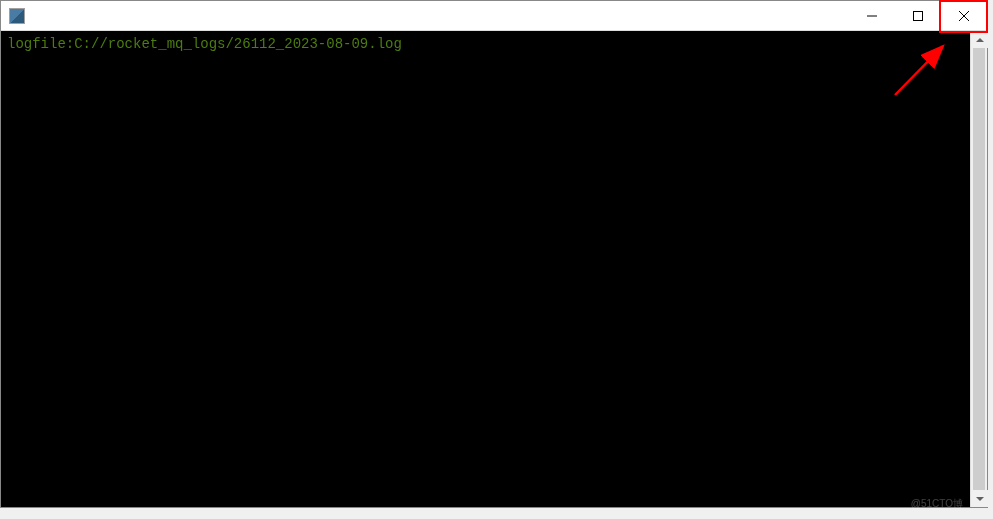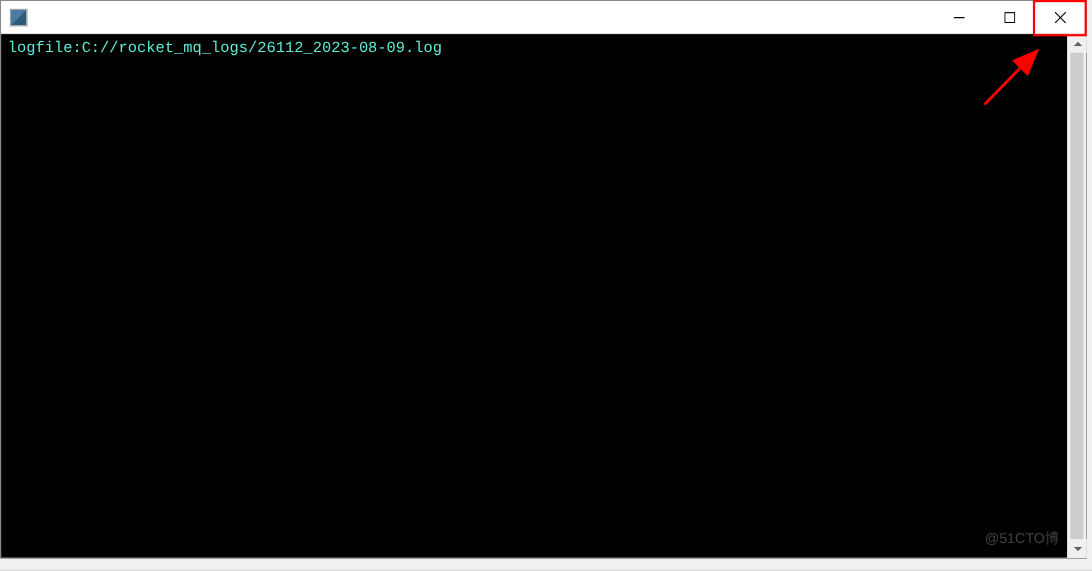--- a/index.html
+++ b/index.html
@@ -83,21 +83,21 @@
     }
     .console-area {
       position: relative;
       height: calc(100% - 30px);
       background: #fff;
       display: flex;
     }
     .console {
       flex: 1;
       background: #000;
-      color: #5eead4;
+      color: #4d7c0f;
       font-family: "Consolas", "Courier New", monospace;
       font-size: 14px;
       padding: 4px 6px;
       overflow: hidden;
       white-space: pre;
       line-height: 1.3;
     }
     .scrollbar-vertical {
       width: 17px;
       background: #f0f0f0;
@@ -124,24 +124,24 @@
     .scroll-thumb {
       position: absolute;
       top: 0;
       left: 2px;
       right: 2px;
       height: 100%;
       background: #cdcdcd;
     }
     .watermark {
       position: absolute;
-      bottom: 20px;
+      bottom: 8px;
       right: 30px;
       color: rgba(255,255,255,0.25);
-      font-size: 13px;
+      font-size: 10px;
       z-index: 50;
       pointer-events: none;
     }
   </style>
 </head>
 <body>
 
 <div class="window">
   <div class="titlebar">
     <div class="app-icon"></div>

